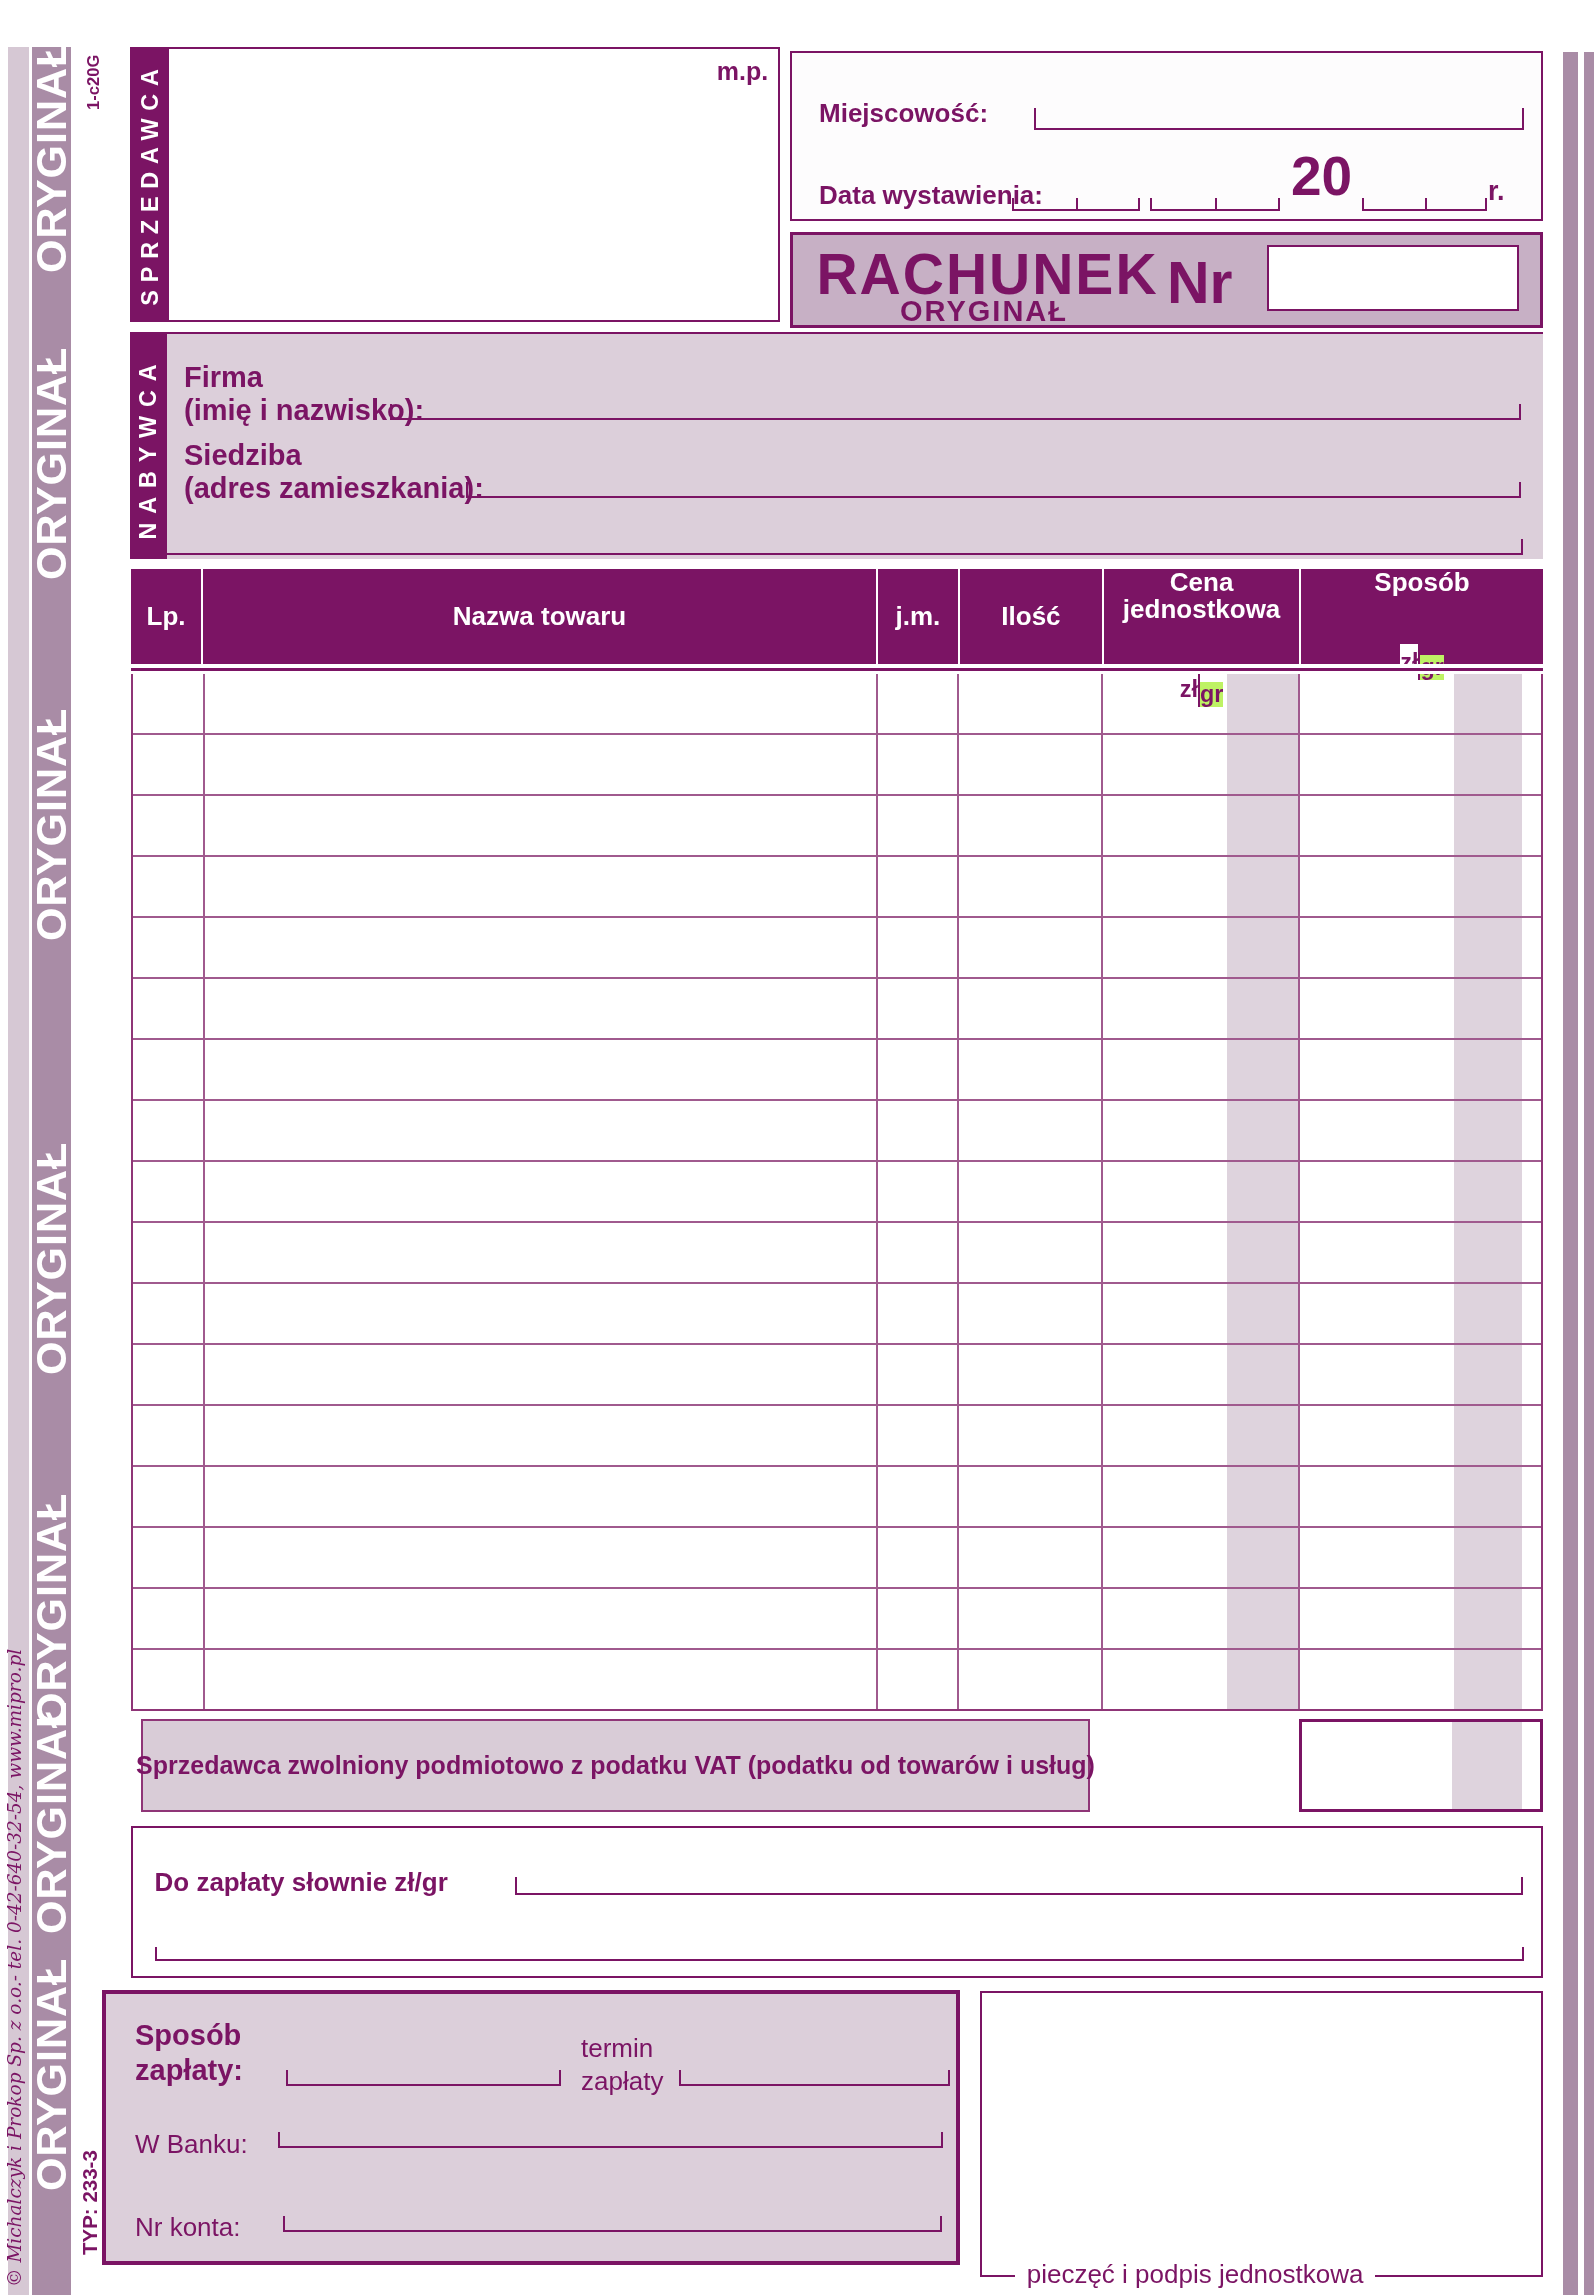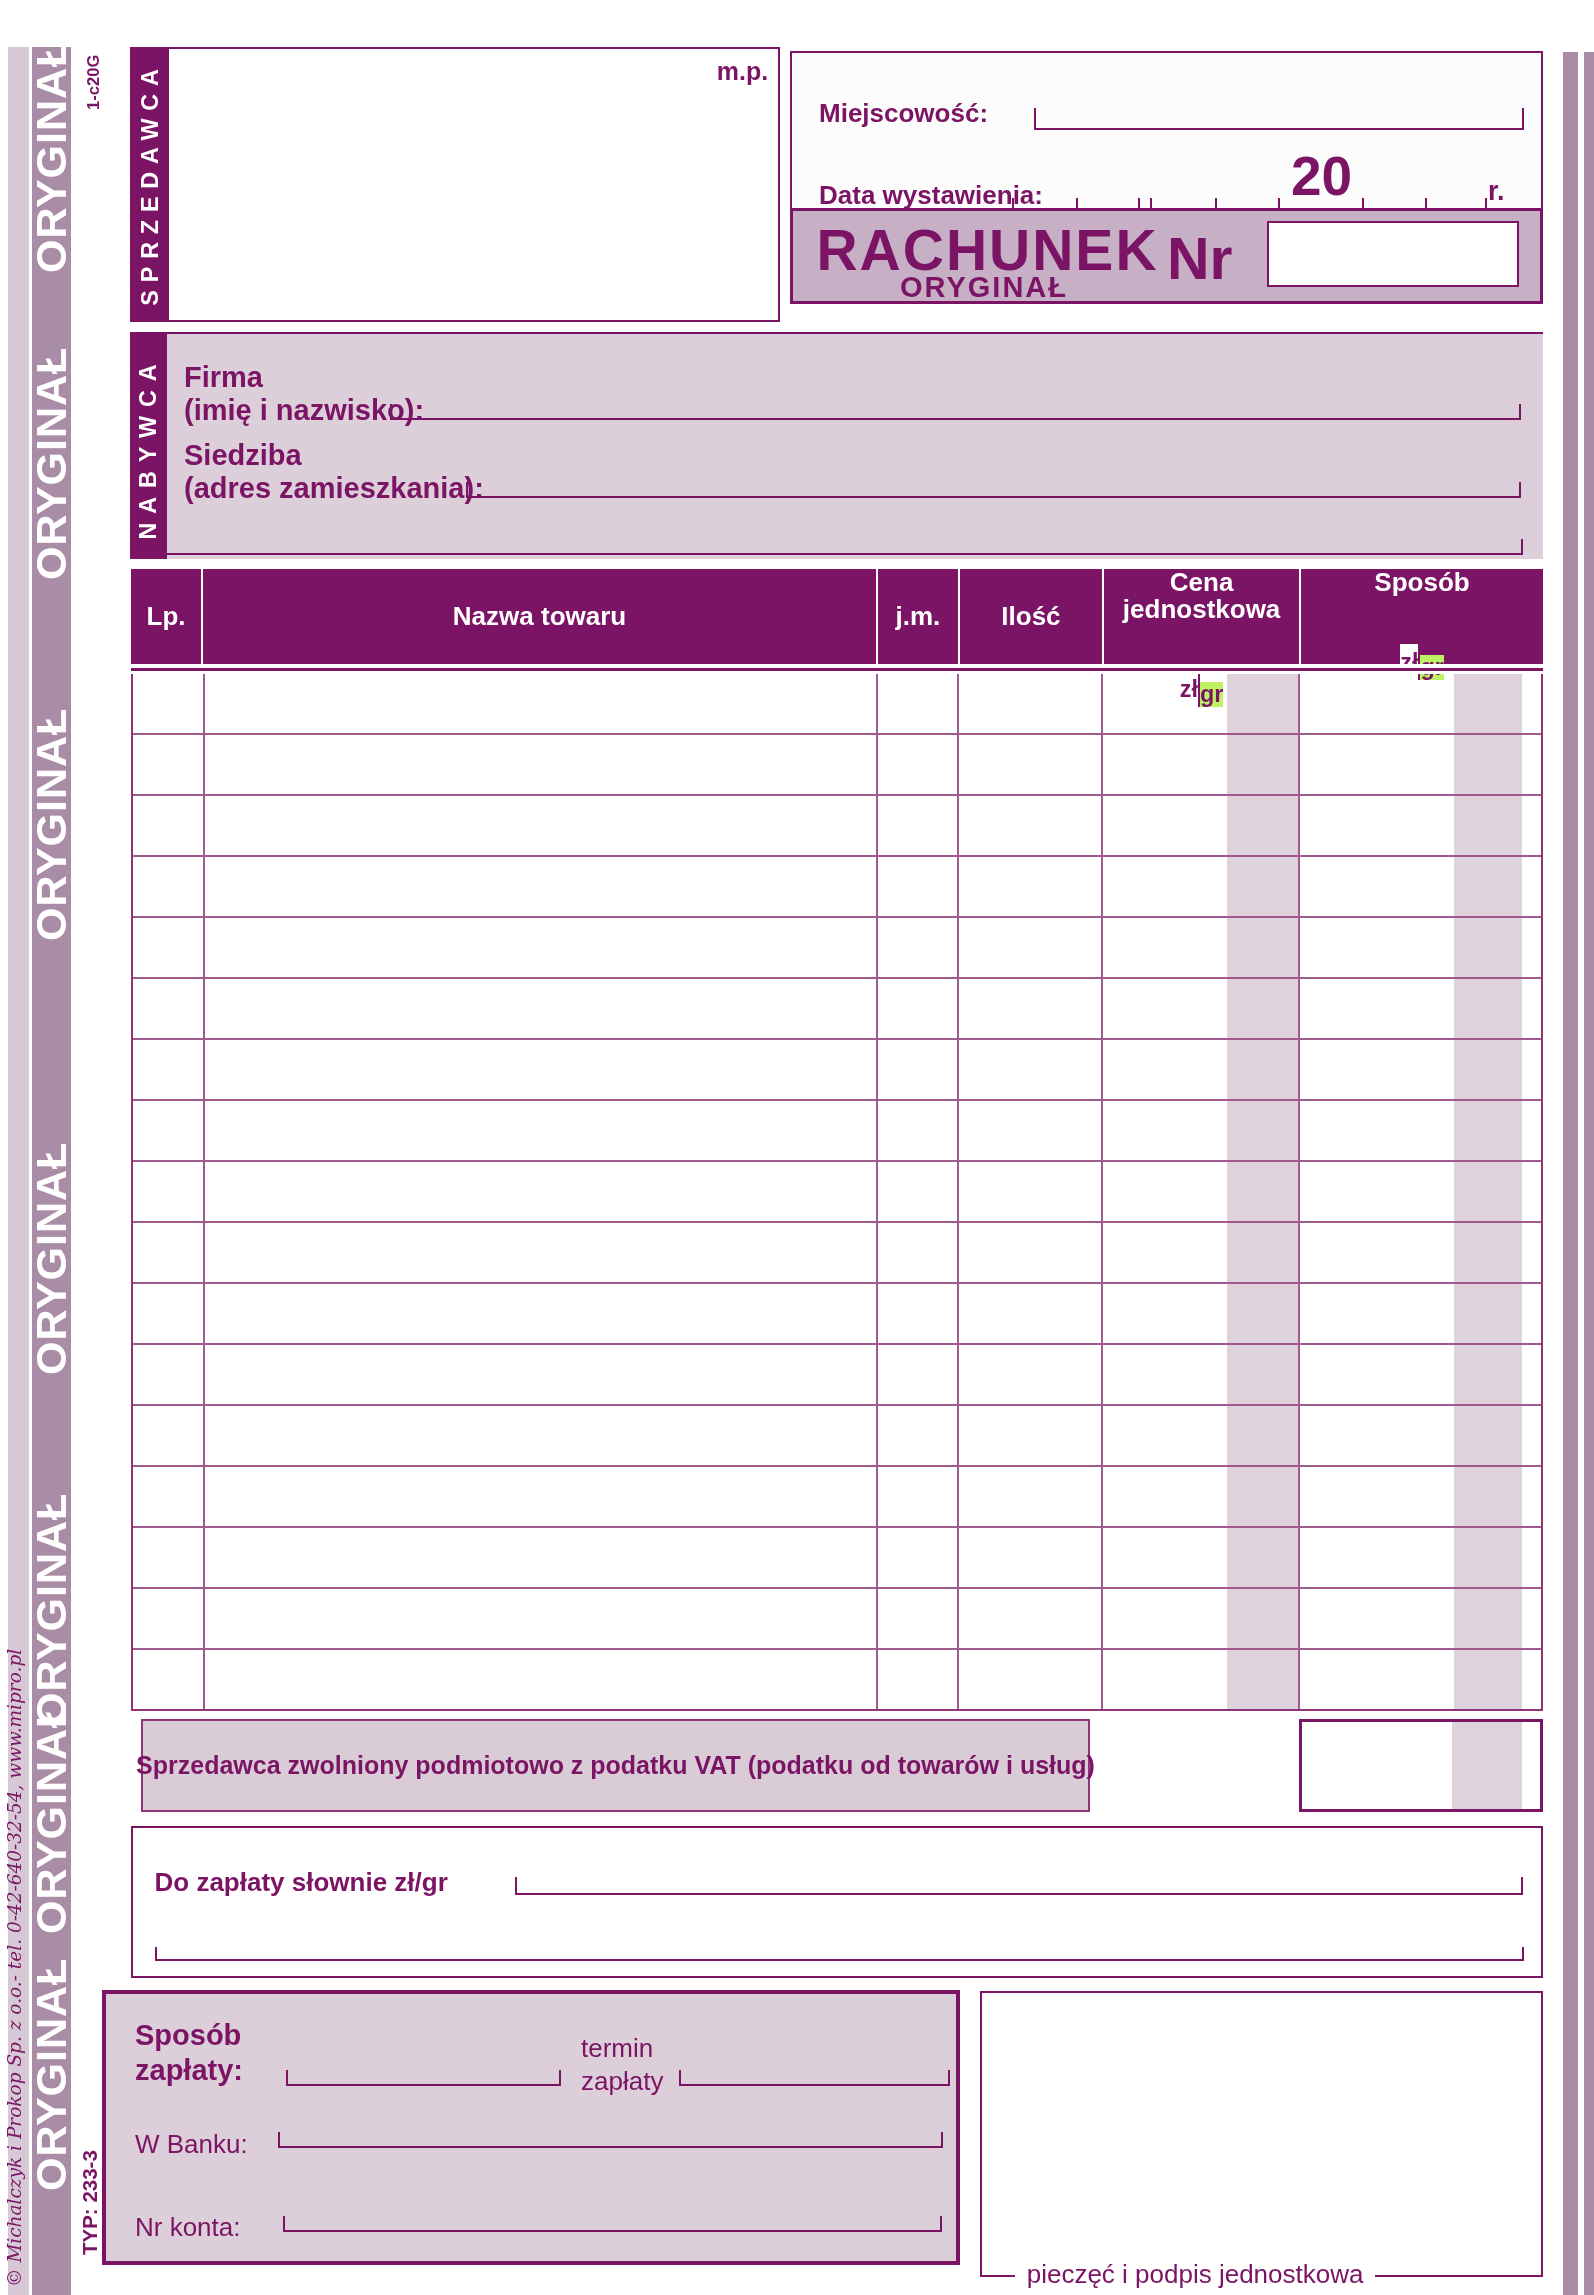--- a/index.html
+++ b/index.html
@@ -38,21 +38,21 @@
   .lbl { position:absolute; font-weight:bold; font-size:26px; white-space:nowrap; }
   .bl  { position:absolute; border-left:2px solid #7b1464; border-right:2px solid #7b1464;
          border-bottom:2px solid #7b1464; box-sizing:border-box; }
   .date-cells { position:absolute; height:12.7px; border-left:2px solid #7b1464;
                 border-right:2px solid #7b1464; border-bottom:2px solid #7b1464; box-sizing:border-box; }
   .date-cells::before { content:''; position:absolute; left:50%; top:0; width:2px; height:100%; background:#7b1464; }
   .century { position:absolute; left:499px; top:96px; font-weight:bold; font-size:55px; line-height:55px; }
   .yr { position:absolute; left:696px; top:123px; font-weight:bold; font-size:27px; }
 
   
-  .title-bar { position:absolute; left:790px; top:208px; width:753px; height:96px;
+  .title-bar { position:absolute; left:790px; top:232px; width:753px; height:96px;
                background:#c7b0c5; border:3.9px solid #7b1464; box-sizing:border-box;text-align:right; }
   .title-main { position:absolute; left:23.4px; top:5.9px; font-weight:bold; font-size:57px; letter-spacing:2px; }
   .title-sub  { position:absolute; left:107px; top:60px; font-weight:bold; font-size:29px; letter-spacing:2px; }
   .title-nr   { position:absolute; left:374px; top:13.7px; font-weight:bold; font-size:59px; }
   .nr-box { position:absolute; left:474px; top:9.8px; width:252px; height:66px;
             background:#fff; border:2px solid #7b1464; box-sizing:border-box; }
 
   
   .buyer-section { position:absolute; left:130px; top:332px; width:1413px; height:227px;
                    border-top:2.9px solid #7b1464; box-sizing:border-box; }

